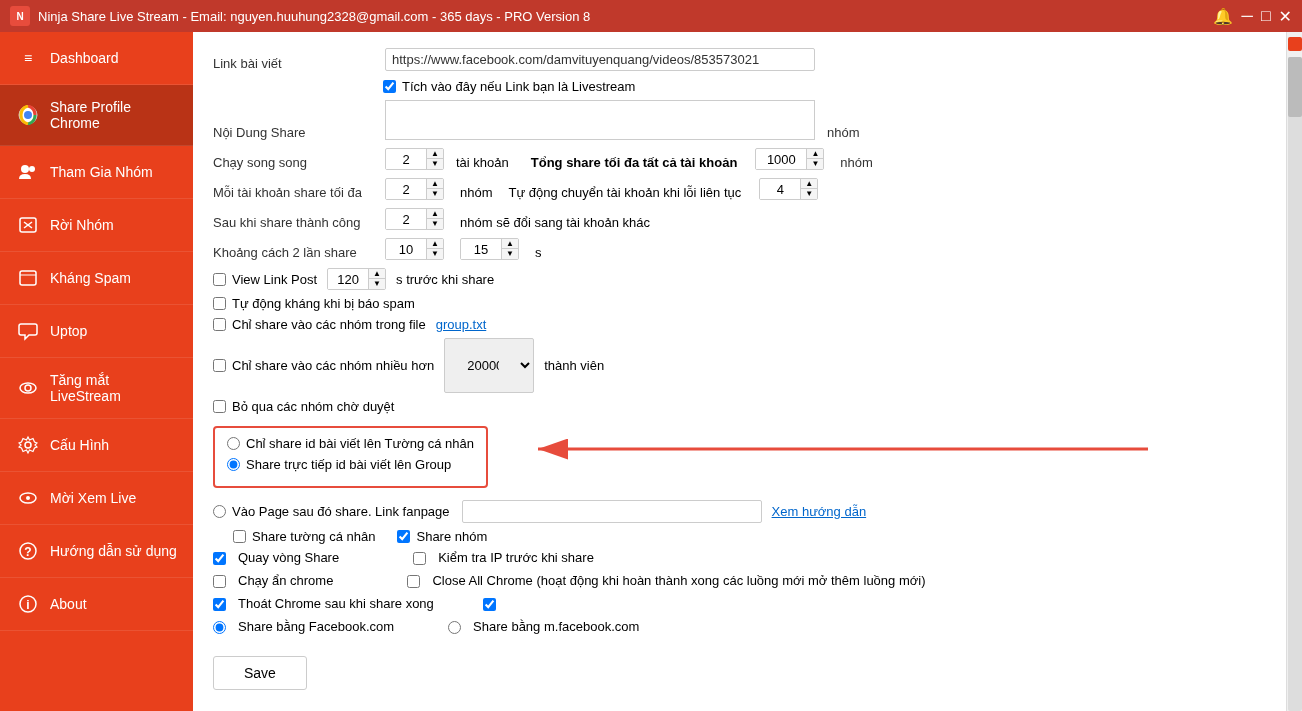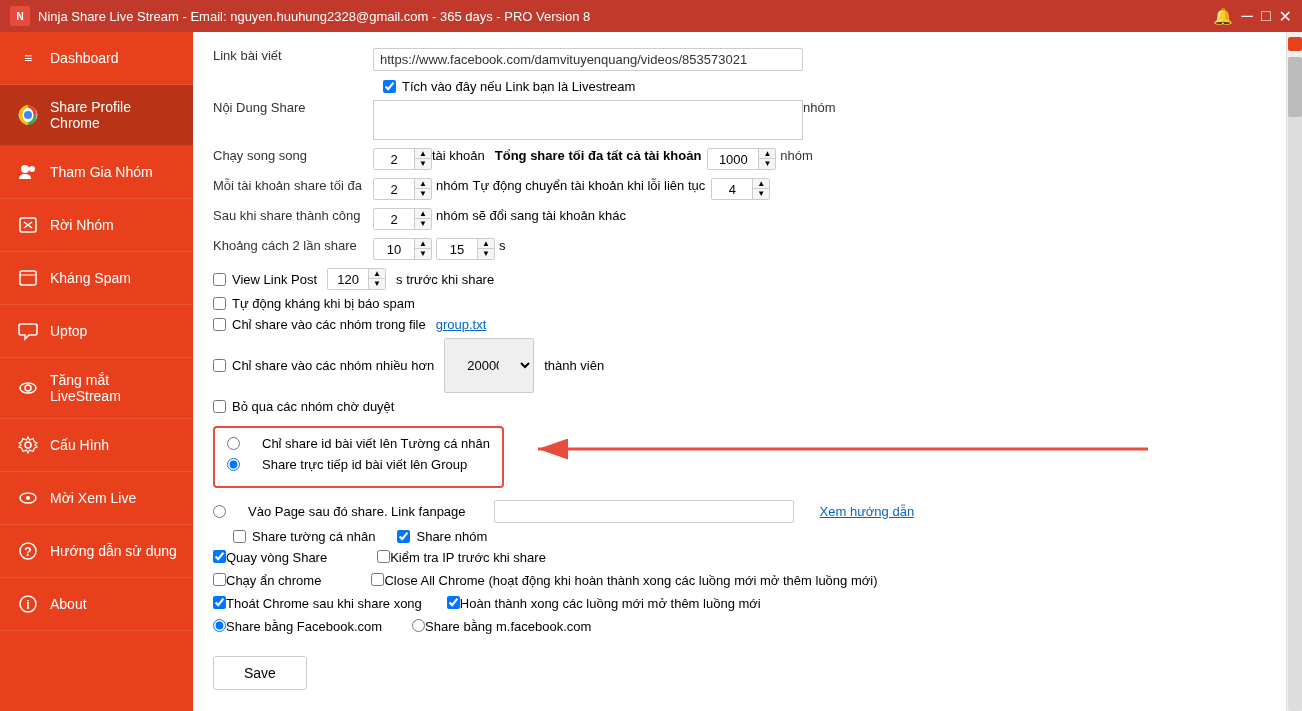--- a/index.html
+++ b/index.html
@@ -50,23 +50,23 @@
       flex: 1;
       background: white;
       overflow-y: auto;
       padding: 16px 20px;
       position: relative;
     }
 
     
     .form-row {
       display: flex;
-      align-items: flex-start;
+      align-items: flex-end;
       margin-bottom: 8px;
-      gap: 0;
+      gap: 12px;
     }
     .form-label {
       min-width: 160px;
       color: #333;
       font-size: 13px;
     }
     .form-input {
       border: 1px solid #ccc;
       padding: 3px 6px;
       font-size: 13px;
@@ -120,21 +120,21 @@
     .checkbox-row {
       display: flex;
       align-items: center;
       gap: 6px;
       margin-bottom: 6px;
       margin-left: 0;
     }
     .radio-row {
       display: flex;
       align-items: center;
-      gap: 22px;
+      gap: 6px;
       margin-bottom: 6px;
     }
 
     
     .highlight-box {
       border: 2px solid #e74c3c;
       border-radius: 4px;
       padding: 8px 12px;
       margin: 6px 0;
       display: inline-block;
@@ -471,21 +471,20 @@
       <span style="margin-left: 50px;"></span>
       <input type="checkbox" style="">
       <span>Close All Chrome (hoạt động khi hoàn thành xong các luồng mới mở thêm luồng mới)</span>
     </div>
 
     <div class="form-row">
       <input type="checkbox" checked="" style="">
       <span>Thoát Chrome sau khi share xong</span>
       <span style="margin-left: 25px;"></span>
       <input type="checkbox" checked="" style="">
-      <span>Hoàn thành xong các luồng mới mở thêm luồng mới</span>
     </div>
 
     <div class="form-row" style="margin-top: 8px;">
       <input type="radio" name="platform" checked="" style="">
       <span>Share bằng Facebook.com</span>
       <span style="margin-left: 30px;"></span>
       <input type="radio" name="platform" style="">
       <span>Share bằng m.facebook.com</span>
     </div>
 

